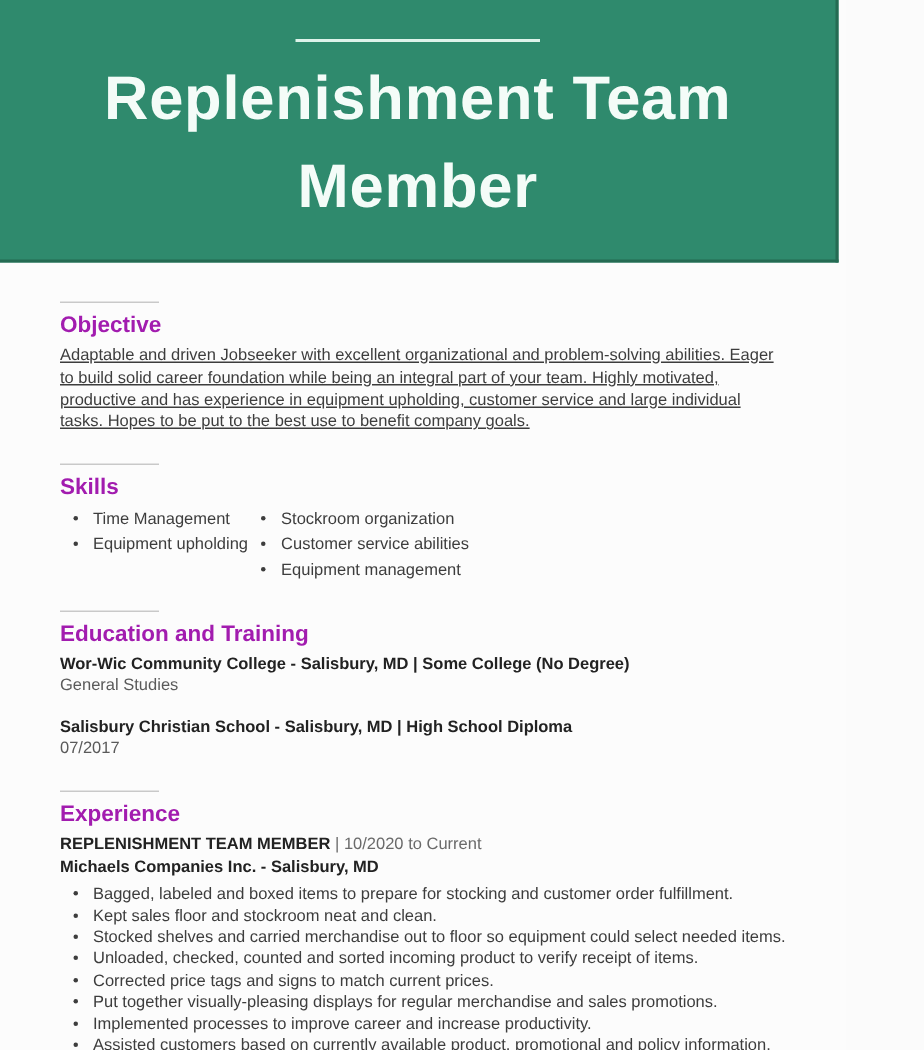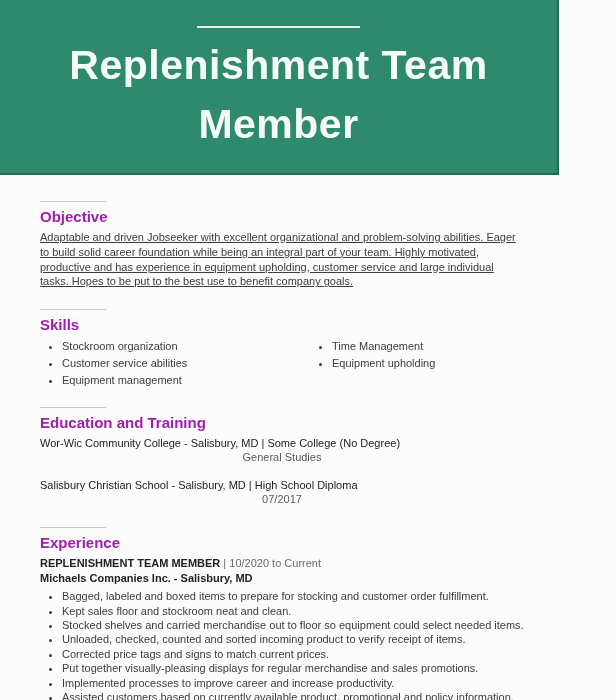--- a/index.html
+++ b/index.html
@@ -76,29 +76,28 @@
   .skills-col li {
     font-size: 11px;
     color: #3d3d3d;
     line-height: 17px;
   }
 
   
   .edu-entry { margin-bottom: 13px; }
   .edu-title {
     font-size: 11px;
-    font-weight: normal;
+    font-weight: bold;
     color: #222222;
     line-height: 14px;
   }
   .edu-sub {
     font-size: 11px;
     color: #5a5a5a;
     line-height: 15px;
-    text-align: center;
   }
 
   
   .job-title-line { font-size: 11px; line-height: 14px; margin-top: 2px; }
   .job-title { font-weight: bold; color: #222222; }
   .job-dates { color: #6a6a6a; }
   .job-company {
     font-size: 11px;
     font-weight: bold;
     color: #222222;
@@ -128,28 +127,28 @@
 
   <div class="content">
 
     <div class="section-rule rule-objective"></div>
     <div class="section-heading">Objective</div>
     <p class="para">Adaptable and driven Jobseeker with excellent organizational and problem-solving abilities. Eager to build solid career foundation while being an integral part of your team. Highly motivated, productive and has experience in equipment upholding, customer service and large individual tasks. Hopes to be put to the best use to benefit company goals.</p>
 
     <div class="section-rule rule-skills"></div>
     <div class="section-heading">Skills</div>
     <div class="skills-columns">
+      <ul class="skills-col right">
+        <li>Time Management</li>
+        <li>Equipment upholding</li>
+      </ul>
       <ul class="skills-col left">
         <li>Stockroom organization</li>
         <li>Customer service abilities</li>
         <li>Equipment management</li>
-      </ul>
-      <ul class="skills-col right">
-        <li>Time Management</li>
-        <li>Equipment upholding</li>
       </ul>
     </div>
 
     <div class="section-rule rule-education"></div>
     <div class="section-heading">Education and Training</div>
     <div class="edu-entry">
       <div class="edu-title">Wor-Wic Community College - Salisbury, MD | Some College (No Degree)</div>
       <div class="edu-sub">General Studies</div>
     </div>
     <div class="edu-entry">

